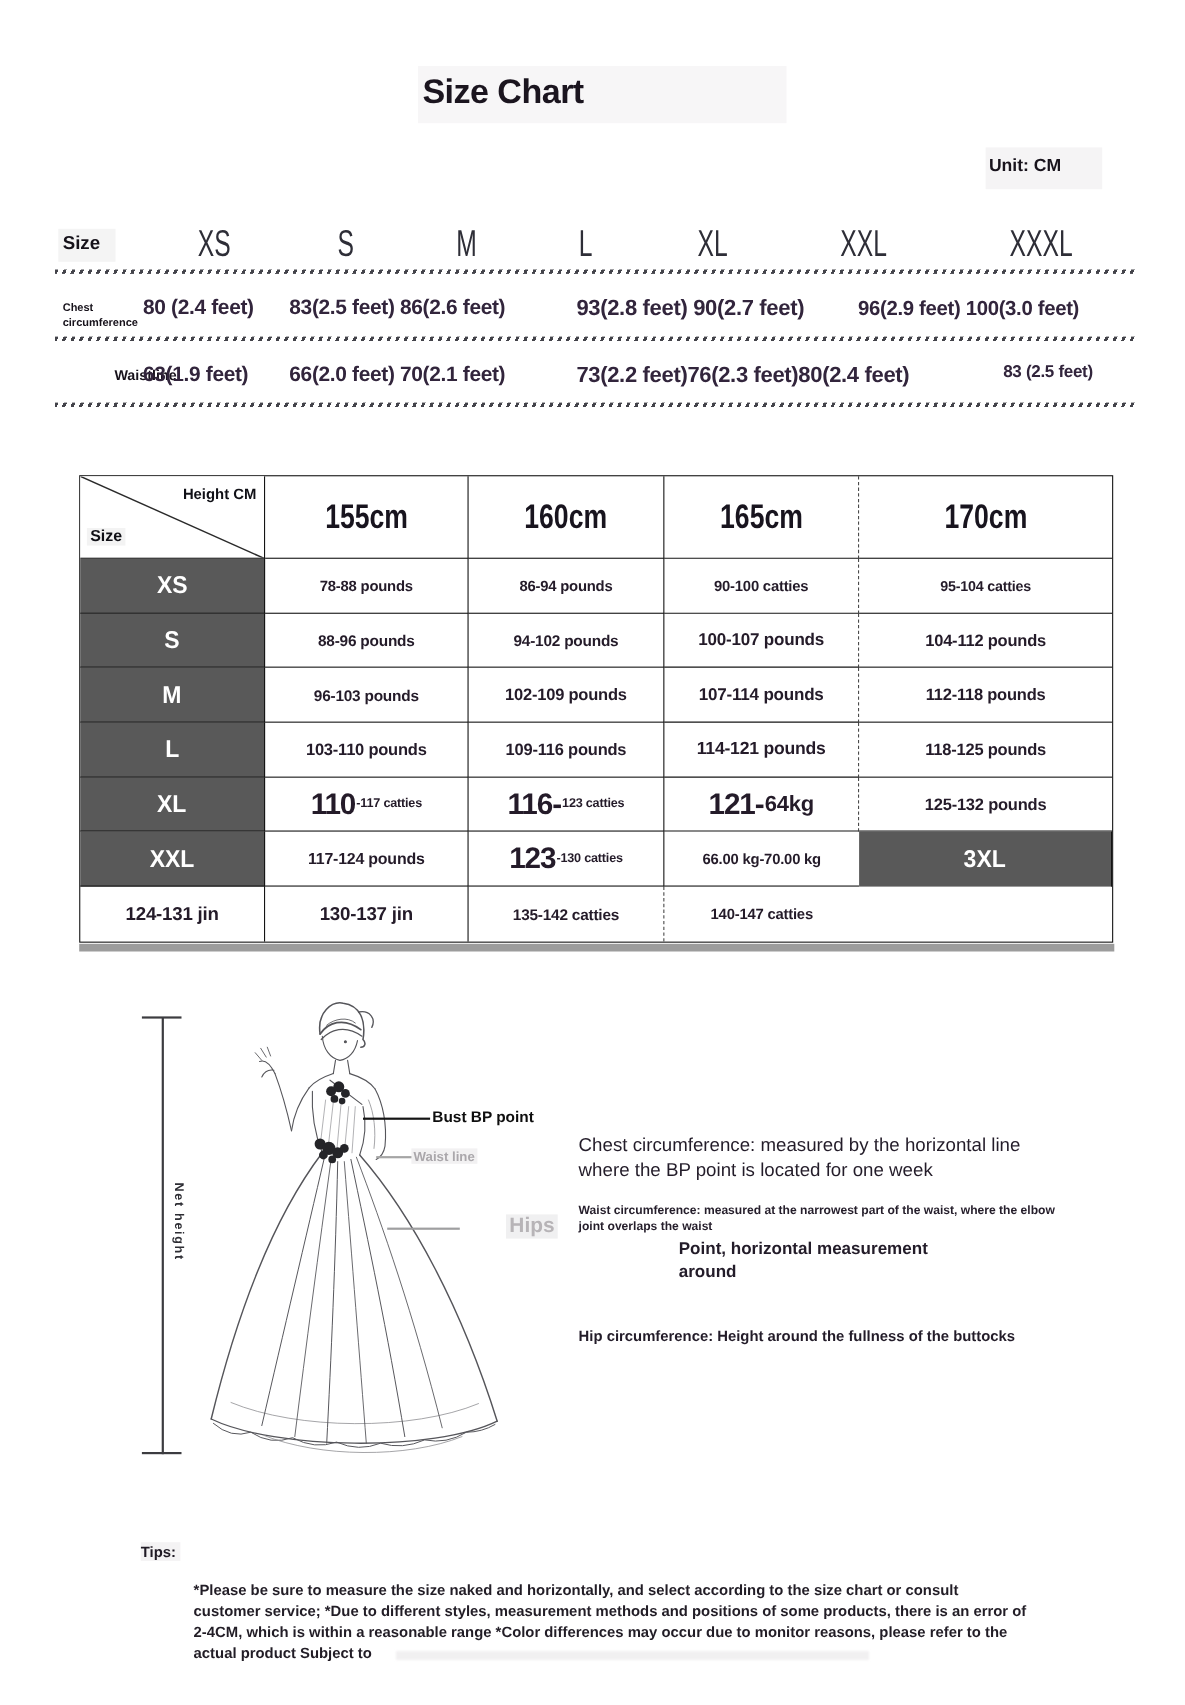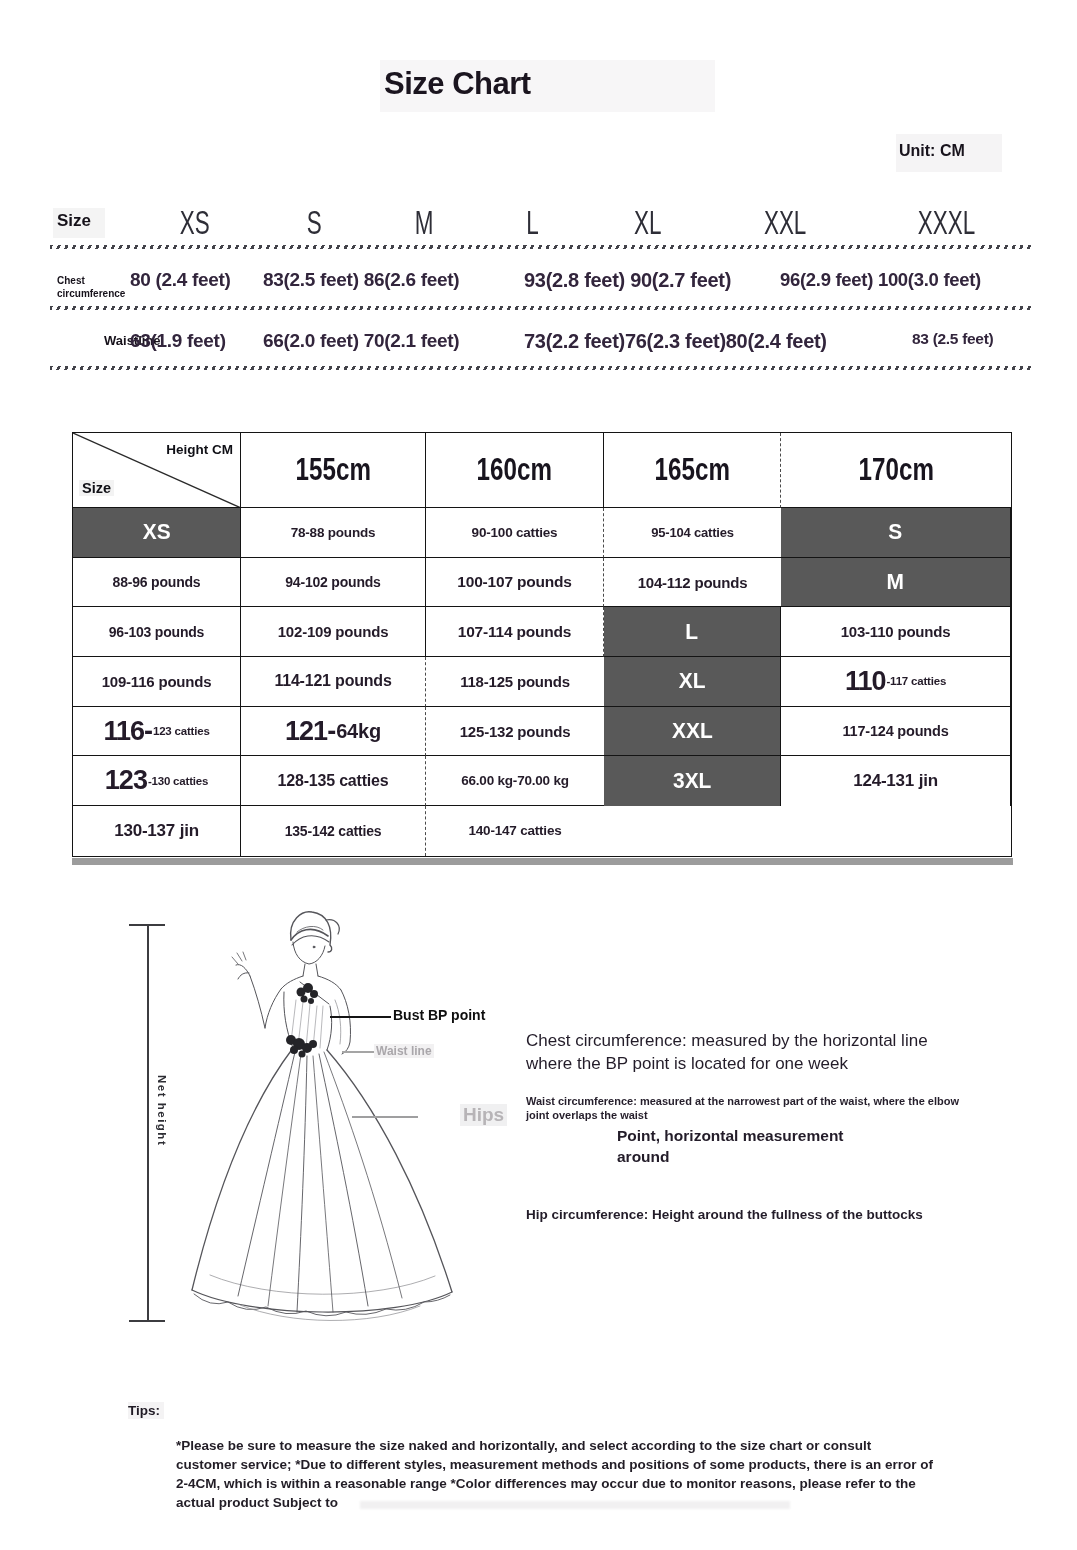--- a/index.html
+++ b/index.html
@@ -137,35 +137,37 @@
       <div class="tc hcell c3">
         <span class="hinner">165cm</span>
       </div>
       <div class="tc hcell lastcol">
         <span class="hinner">170cm</span>
       </div>
       <div class="tc scell">
         <span class="sinner">XS</span>
       </div>
       <div class="tc dcell" style="font-size: 13.5px;">78-88 pounds</div>
+      <div class="tc dcell" style="font-size: 13.5px;">86-94 pounds</div>
       <div class="tc dcell c3" style="font-size: 13.5px;">90-100 catties</div>
       <div class="tc dcell lastcol" style="font-size: 13px;">95-104 catties</div>
       <div class="tc scell">
         <span class="sinner">S</span>
       </div>
       <div class="tc dcell" style="font-size: 14px;">88-96 pounds</div>
       <div class="tc dcell" style="font-size: 14px;">94-102 pounds</div>
       <div class="tc dcell c3" style="font-size: 15.5px;">100-107 pounds</div>
       <div class="tc dcell lastcol" style="font-size: 15px;">104-112 pounds</div>
       <div class="tc scell">
         <span class="sinner">M</span>
       </div>
       <div class="tc dcell" style="font-size: 14px;">96-103 pounds</div>
       <div class="tc dcell" style="font-size: 15px;">102-109 pounds</div>
       <div class="tc dcell c3" style="font-size: 15.5px;">107-114 pounds</div>
+      <div class="tc dcell lastcol" style="font-size: 15px;">112-118 pounds</div>
       <div class="tc scell">
         <span class="sinner">L</span>
       </div>
       <div class="tc dcell" style="font-size: 15px;">103-110 pounds</div>
       <div class="tc dcell" style="font-size: 15px;">109-116 pounds</div>
       <div class="tc dcell c3" style="font-size: 16px;">114-121 pounds</div>
       <div class="tc dcell lastcol" style="font-size: 15px;">118-125 pounds</div>
       <div class="tc scell">
         <span class="sinner">XL</span>
       </div>
@@ -183,21 +185,20 @@
       </div>
       <div class="tc dcell lastcol" style="font-size: 15px;">125-132 pounds</div>
       <div class="tc scell">
         <span class="sinner">XXL</span>
       </div>
       <div class="tc dcell" style="font-size: 14.5px;">117-124 pounds</div>
       <div class="tc dcell">
         <span class="bigv">123</span>
         <span class="smallv" style="vertical-align: 2px;">-130 catties</span>
       </div>
-      <div class="tc dcell c3" style="font-size: 16px;">128-135 catties</div>
       <div class="tc dcell lastcol" style="font-size: 13.5px;">66.00 kg-70.00 kg</div>
       <div class="tc scell lastrow">
         <span class="sinner">3XL</span>
       </div>
       <div class="tc dcell lastrow" style="font-size: 17px;">124-131 jin</div>
       <div class="tc dcell lastrow" style="font-size: 17px;">130-137 jin</div>
       <div class="tc dcell c3 lastrow" style="font-size: 14px;">135-142 catties</div>
       <div class="tc dcell lastcol lastrow" style="font-size: 13.5px;">140-147 catties</div>
     </div>
   <div class="abs tshadow"></div>

